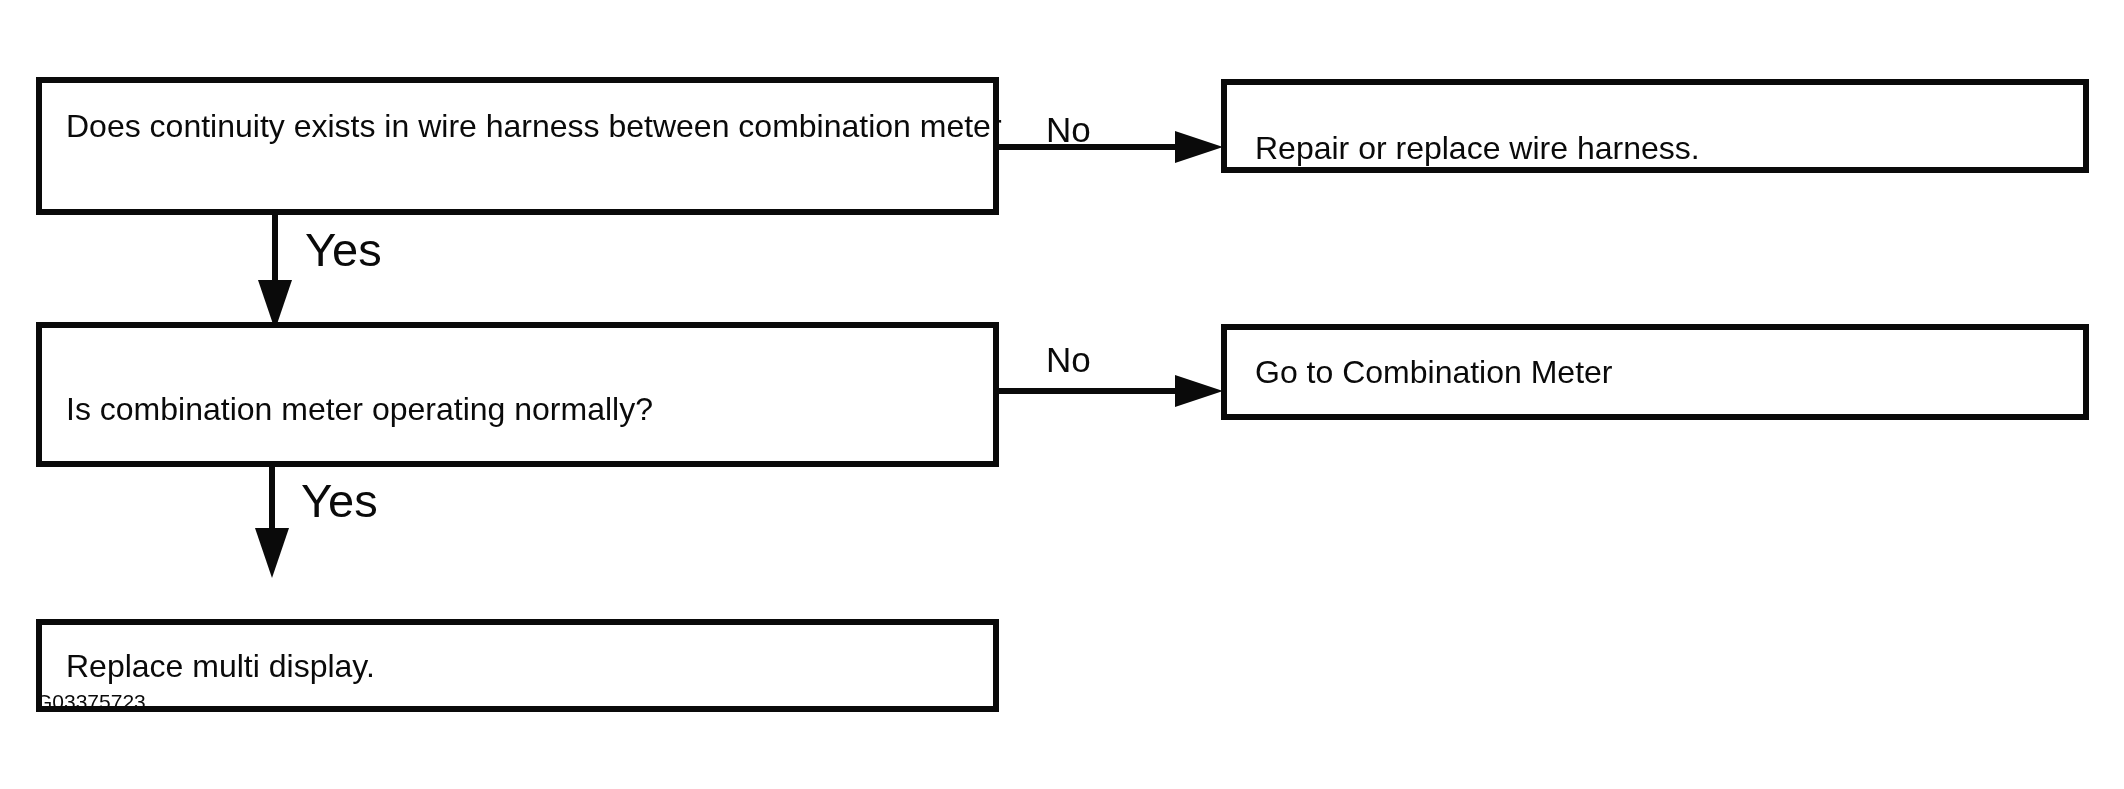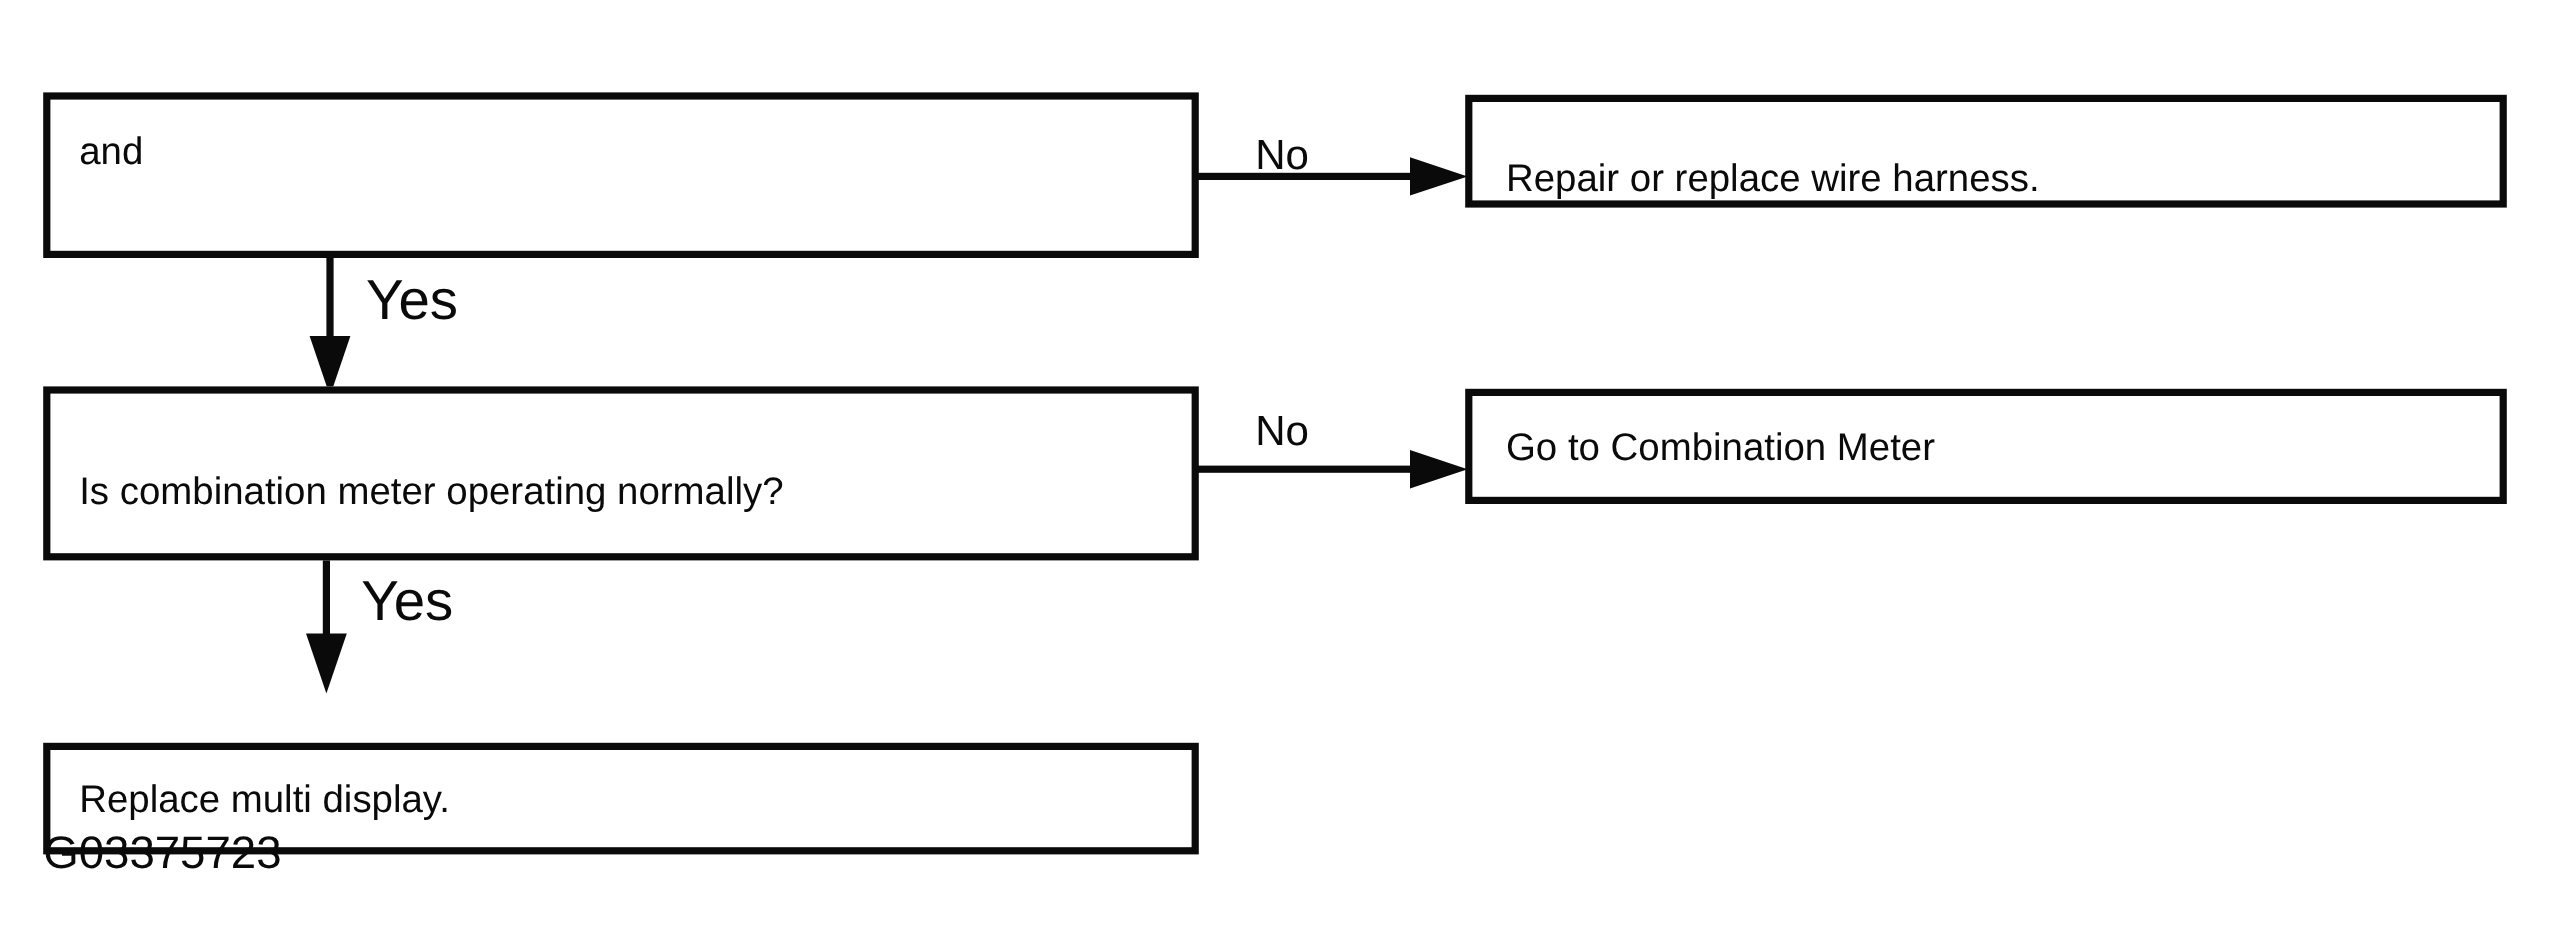--- a/index.html
+++ b/index.html
@@ -54,32 +54,32 @@
   .head-down {
     position: absolute; width: 0; height: 0;
     border-left: 17px solid transparent;
     border-right: 17px solid transparent;
     border-top: 50px solid var(--ink);
   }
   .figure-code {
     position: absolute;
     left: 36px;
     top: 690px;
-    font-size: 38px;
+    font-size: 21px;
     color: var(--ink);
   }
 </style>
 </head>
 <body>
 
 <div class="page">
 
   <div class="node" style="left:36px; top:77px; width:963px; height:138px;">
     <div class="node-text q1-text">
-      <span class="line">and</span>
+      <span class="line">Does continuity exists in wire harness between combination meter</span>
     </div>
   </div>
 
   <div class="node centered" style="left:1221px; top:79px; width:868px; height:94px;align-items:flex-end;">
     <span class="node-text pad-l">Repair or replace wire harness.</span>
   </div>
 
   <span class="edge-label label-no" style="left:1046px; top:110px;">No</span>
   <div>
     <div class="hline" style="left:997px; top:144px; width:186px;"></div>

